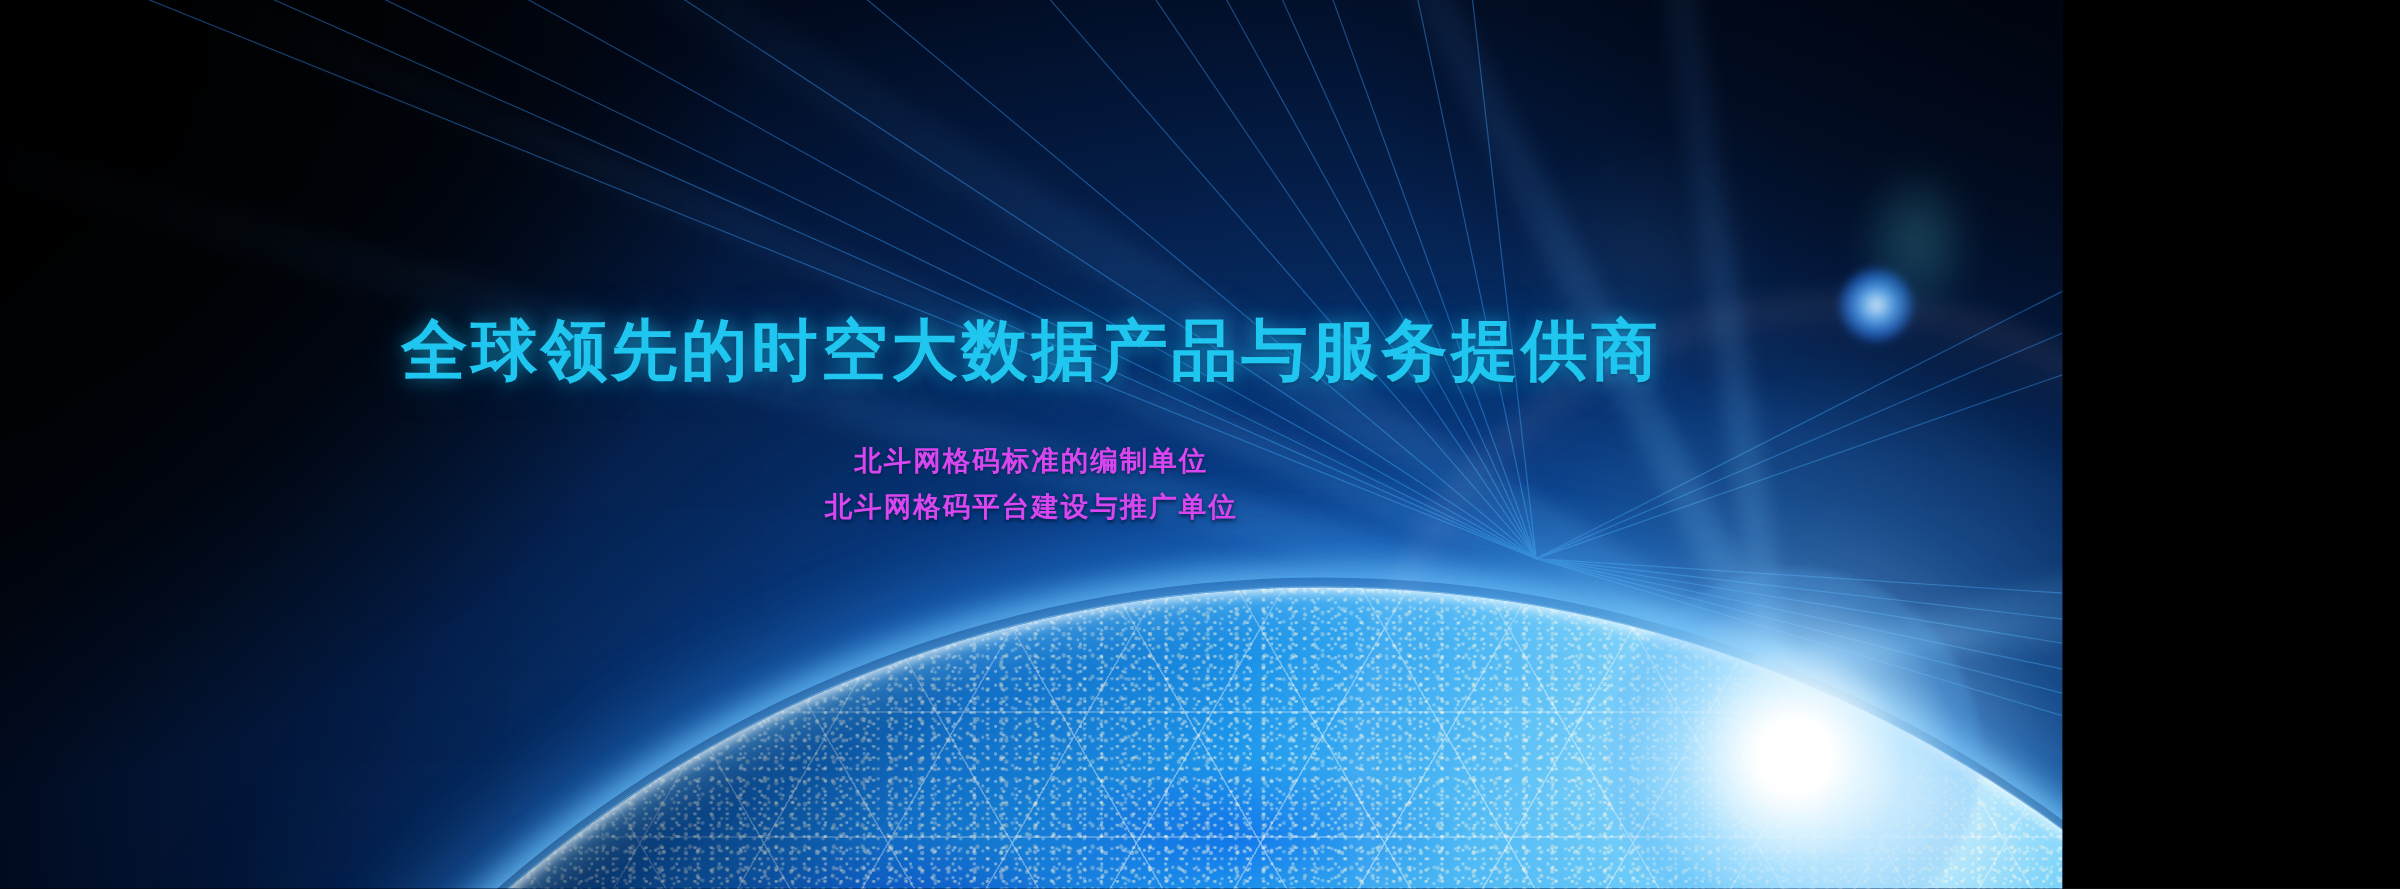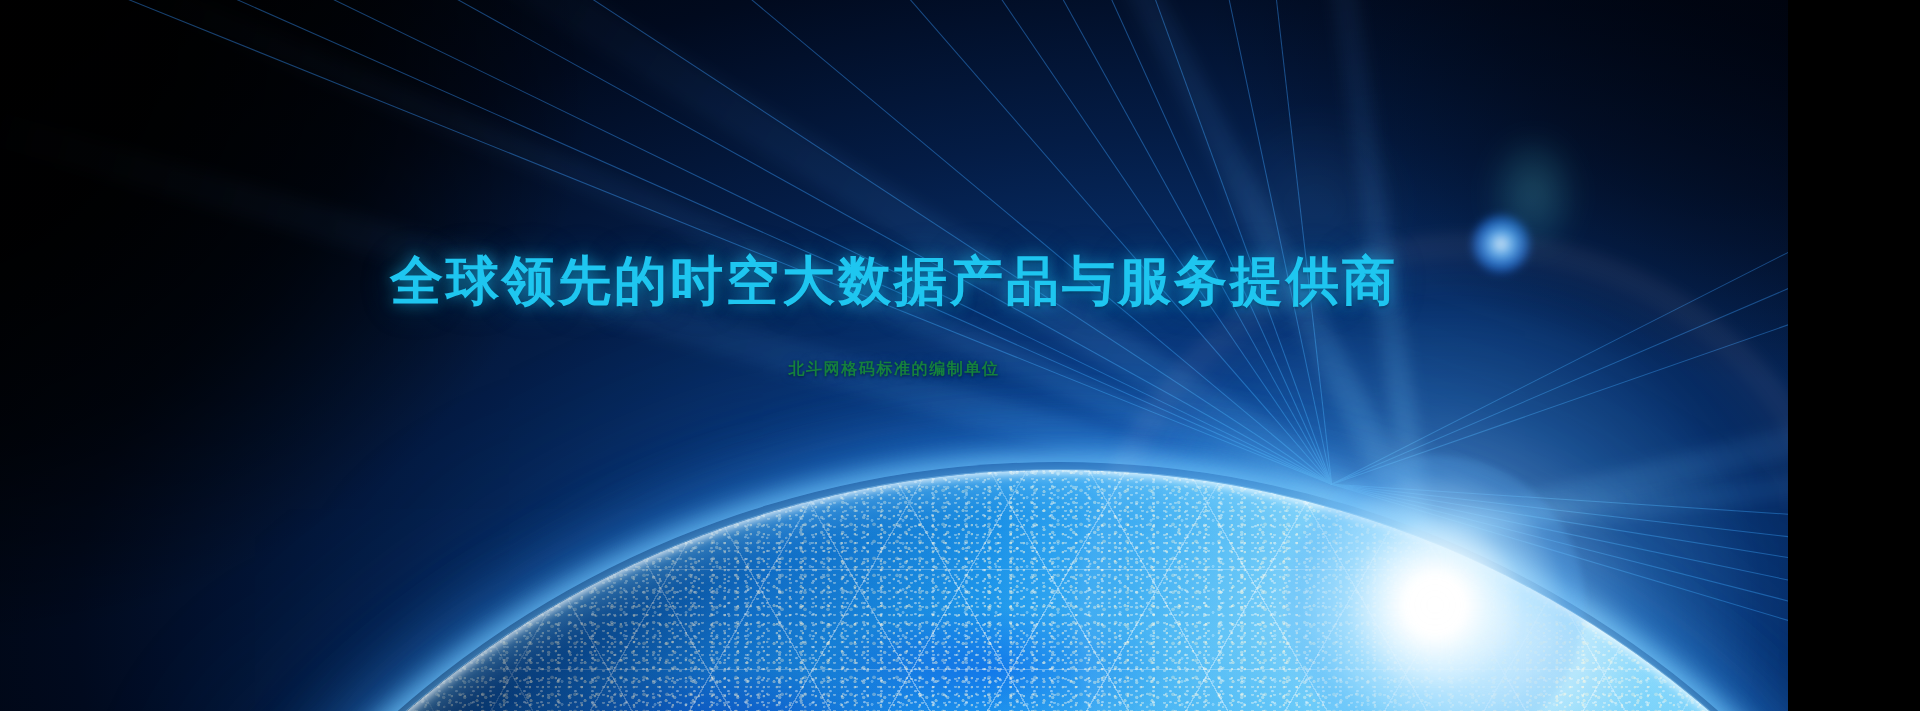--- a/index.html
+++ b/index.html
@@ -7,21 +7,21 @@
     margin: 0;
     padding: 0;
     background: #000;
   }
   body {
     font-family: "Liberation Sans", "DejaVu Sans", sans-serif;
   }
 
   .banner {
     position: relative;
-    width: 1788px;
+    width: 1650px;
     height: 711px;
     overflow: hidden;
     background: #000307;
   }
 
   
   .bg-base {
     position: absolute;
     inset: 0;
     background:
@@ -260,22 +260,22 @@
       0 0 34px rgba(20,140,210,0.40),
       0 2px 3px rgba(0,20,50,0.55);
     white-space: nowrap;
   }
   .subtitles {
     position: absolute;
     top: 350px;
     left: 0; right: 0;
   }
   .sub-line {
-    color: #15803d;
-    font-size: 16px;
+    color: #d946ef;
+    font-size: 22px;
     font-weight: bold;
     letter-spacing: 1.6px;
     line-height: 37px;
     text-shadow:
       0 0 8px rgba(10,60,130,0.75),
       0 1px 3px rgba(0,15,45,0.85);
     white-space: nowrap;
   }
 </style>
 </head>
@@ -340,16 +340,17 @@
   </div>
 
   <div class="sun-ring"></div>
   <div class="sun-halo"></div>
   <div class="sun-core"></div>
 
   <div class="content">
     <div class="headline">全球领先的时空大数据产品与服务提供商</div>
     <div class="subtitles">
       <div class="sub-line">北斗网格码标准的编制单位</div>
+      <div class="sub-line">北斗网格码平台建设与推广单位</div>
     </div>
   </div>
 
 </div>
 
 </body></html>

